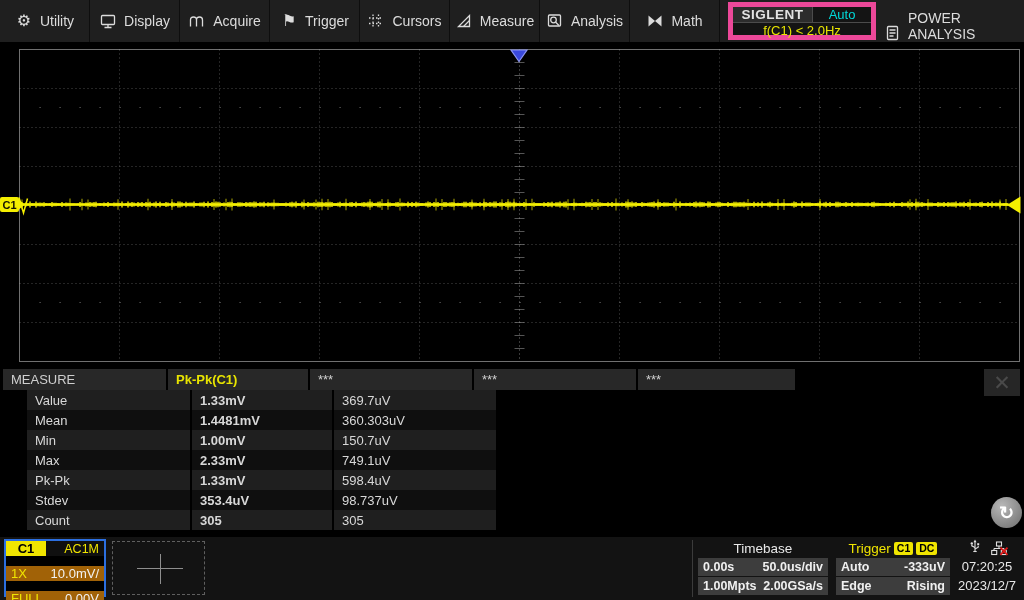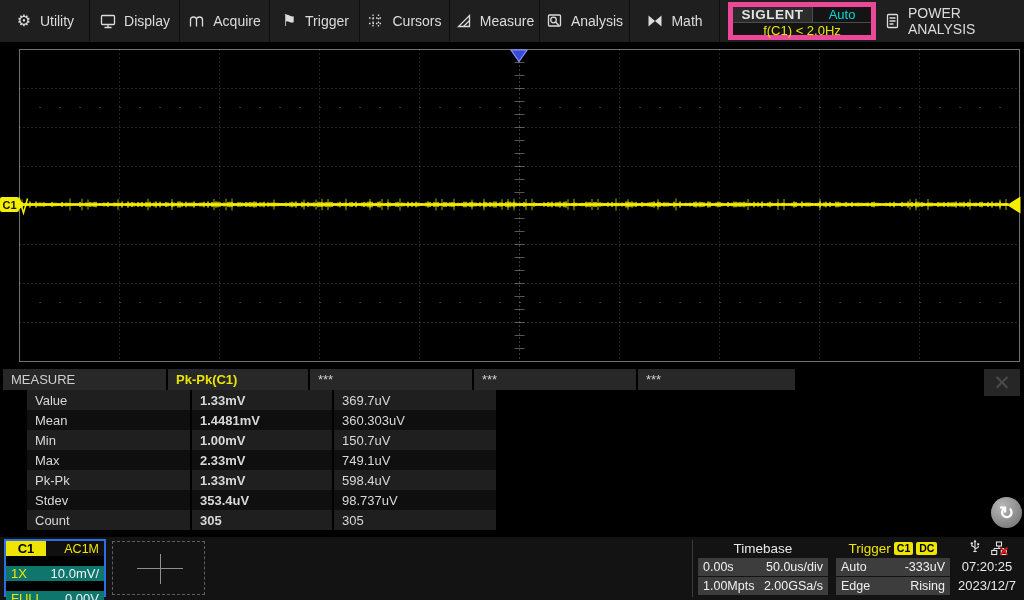--- a/index.html
+++ b/index.html
@@ -21,21 +21,21 @@
   .trig-status { position:absolute; left:728px; top:2px; width:148px; height:38px;
                  border:5px solid #ec4899; background:#141414; display:flex; flex-direction:column; }
   .ts-top { height:18px; display:flex; border-bottom:1px solid #4b4b4b; }
   .ts-logo { width:80px; background:#2c2c2c; border-right:1px solid #4b4b4b; color:#e2e2e2;
              font-weight:bold; font-size:13.5px; letter-spacing:.5px; display:flex;
              align-items:center; justify-content:center; }
   .ts-mode { flex:1; color:#00d9d9; font-size:13px; display:flex; align-items:center; justify-content:center; }
   .ts-freq { flex:1; color:#e8e400; font-size:13px; display:flex; align-items:center; justify-content:center; }
 
   .power-item { position:absolute; left:884px; top:0; width:140px; height:42px; display:flex;
-                align-items:center; justify-content:center; gap:7px; color:#dcdcdc; font-size:14px; }
+                align-items:flex-end; justify-content:center; gap:7px; color:#dcdcdc; font-size:14px; }
 
   
   .wave-wrap { position:absolute; left:0; top:47px; width:1024px; height:318px; background:#000; }
 
   
   .measure { position:absolute; left:3px; top:369px; width:1018px; }
   .m-header { display:flex; gap:2px; height:21px; }
   .m-hcell { background:#282828; color:#cfcfcf; font-size:13px; display:flex; align-items:center;
              padding-left:8px; }
   .m-hcell.accent { color:#e8e400; }
@@ -55,41 +55,41 @@
   
   .bottombar { position:absolute; left:0; top:537px; width:1024px; height:63px; background:#131313; }
 
   .ch-box { position:absolute; left:4px; top:2px; width:102px; height:58px; border:2px solid #2c6fe0;
             background:#000; display:flex; flex-direction:column; }
   .ch-head { height:17px; display:flex; }
   .ch-tag  { width:40px; background:#f0e500; color:#000; font-weight:bold; font-size:13px;
              display:flex; align-items:center; justify-content:center; }
   .ch-coup { flex:1; background:#101010; color:#f0e500; font-size:12.5px; display:flex;
              align-items:center; justify-content:flex-end; padding-right:5px; }
-  .ch-row  { flex:1; margin-top:10px; background:#0f766e; display:flex; justify-content:space-between;
+  .ch-row  { flex:1; margin-top:10px; background:#a16207; display:flex; justify-content:space-between;
              align-items:center; padding:0 5px; font-size:13px; }
   .ch-row .k { color:#f0e500; } .ch-row .v { color:#f2f2f2; }
 
   .add-box { position:absolute; left:112px; top:4px; width:93px; height:54px; border:1px dashed #5f5f5f; }
   .cross-h { position:absolute; left:24px; top:26px; width:46px; height:1px; background:#8f8f8f; }
   .cross-v { position:absolute; left:47px; top:12px; width:1px; height:30px; background:#8f8f8f; }
 
   .bb-sep { position:absolute; left:692px; top:3px; width:1px; height:57px; background:#3b3b3b; }
 
   .panel { position:absolute; top:2px; display:flex; flex-direction:column; }
   .tb-panel { left:698px; width:130px; }
   .trg-panel { left:836px; width:114px; }
   .panel-head { height:18px; display:flex; align-items:center; justify-content:center;
                 padding:0 5px; font-size:13.5px; color:#e8e8e8; }
   .trg-panel .panel-head .t { color:#f0e500; }
   .badges { display:flex; }
   .badge { background:#f0e500; color:#000; font-size:10.5px; font-weight:bold; line-height:13px;
            padding:0 3px; border-radius:2px; margin-left:3px; }
   .panel-row { height:18px; margin-top:1px; background:#3d3d3d; color:#f0f0f0; font-size:12.5px;
-               display:flex; justify-content:space-between; align-items:center; padding:0 5px; }
+               display:flex; justify-content:space-between; align-items:center; padding:0 5px;font-weight:bold; }
 
   .status-area { position:absolute; left:953px; top:2px; width:68px; height:58px; display:flex;
                  flex-direction:column; align-items:center; }
   .st-icons { height:18px; display:flex; align-items:center; gap:9px; }
   .st-icons svg path, .st-icons svg rect, .st-icons svg circle { stroke:#e0e0e0; stroke-width:1.1; fill:none; }
   .st-icons svg .fil { fill:#e0e0e0; stroke:none; }
   .lan-wrap { position:relative; width:16px; height:15px; }
   .lan-x { position:absolute; right:-3px; bottom:-3px; color:#e01818; font-size:13px; font-weight:bold; }
   .clock-time, .clock-date { color:#e8e8e8; font-size:13px; height:19px; display:flex; align-items:center; }
 </style>

